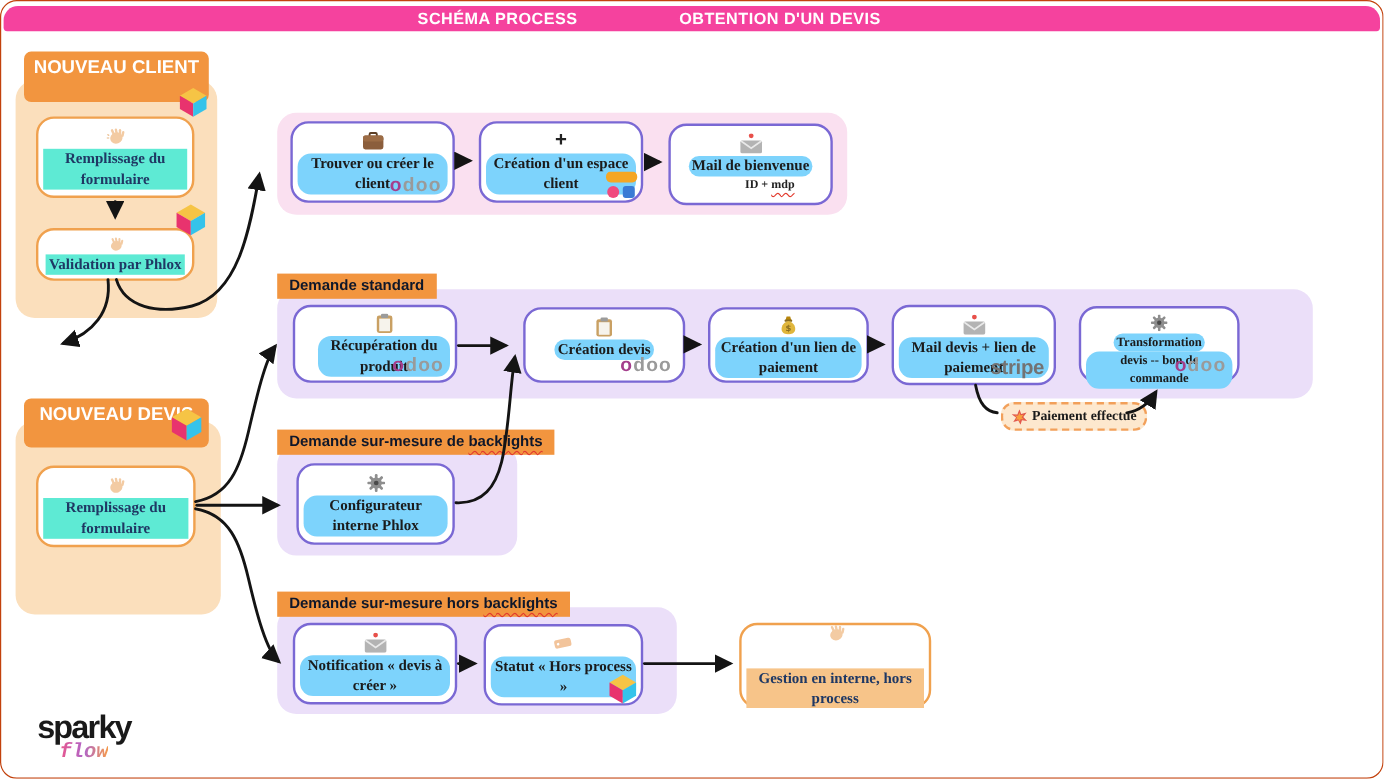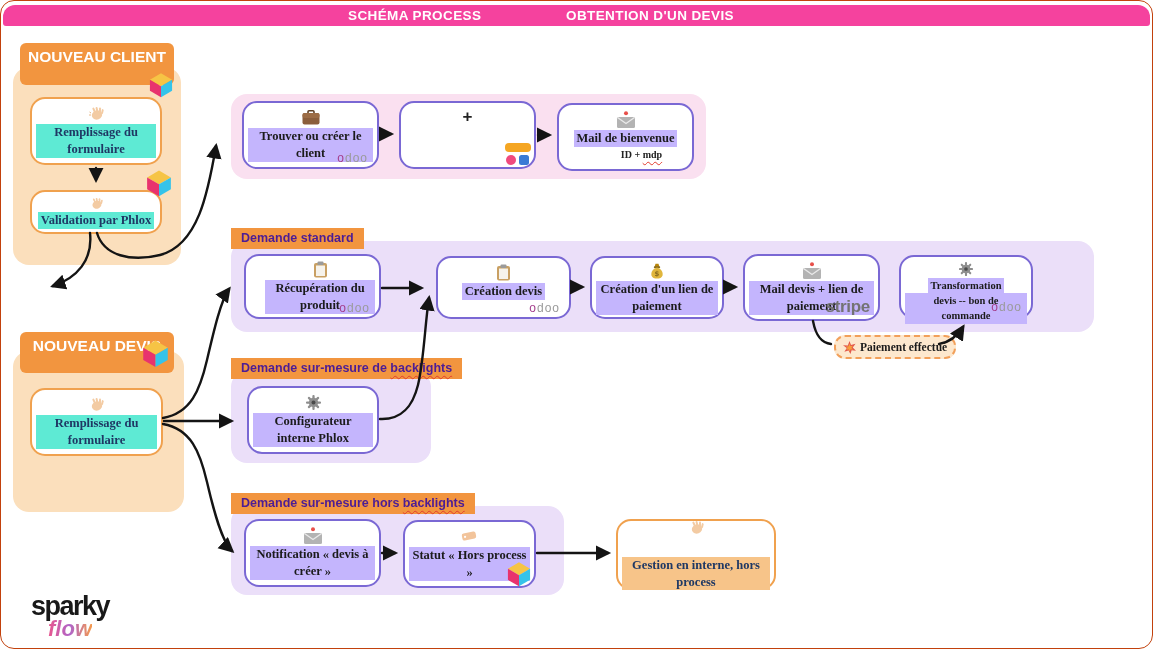--- a/index.html
+++ b/index.html
@@ -9,53 +9,53 @@
   .topbar{position:absolute;top:4px;left:2px;right:2px;height:21px;background:#F5429E;border-radius:12px 12px 3px 3px;}
   .topbar span{position:absolute;top:0;line-height:21px;color:#fff;font-weight:bold;font-size:13.5px;letter-spacing:.4px;}
   .t-left{left:345px;} .t-right{left:563px;}
   
   .panel{position:absolute;border-radius:16px;}
   .p-orange{background:#FBDFBC;}
   .p-pink{background:#FAE0F0;}
   .p-purple{background:#EBDFF9;}
   .phead{position:absolute;background:#F2953F;border-radius:6px;color:#fff;font-weight:bold;
     font-size:15.5px;text-align:center;line-height:1.3;padding-top:4px;box-sizing:border-box;}
-  .tag{position:absolute;background:#F2953F;color:#4c1d95;font-weight:bold;font-size:12.5px;
+  .tag{position:absolute;background:#F2953F;color:#0f172a;font-weight:bold;font-size:12.5px;
     line-height:21px;height:21px;padding:0 10px;white-space:nowrap;}
   
   .bx{position:absolute;background:#fff;border-radius:15px;box-sizing:border-box;display:flex;
     flex-direction:column;align-items:center;justify-content:flex-start;padding:5px 4px 4px 4px;
     font-family:"Liberation Serif","DejaVu Serif",serif;font-size:12.5px;font-weight:bold;
     text-align:center;line-height:1.35;}
   .bx-p{border:2px solid #7A68D4;color:#1b1b1b;}
   .bx-o{border:2px solid #F0A14E;color:#1F3864;}
-  .hl{background:#c4b5fd;padding:0 3px;-webkit-box-decoration-break:clone;box-decoration-break:clone;}
+  .hl{background:#7dd3fc;padding:0 3px;-webkit-box-decoration-break:clone;box-decoration-break:clone;border-radius:11px;}
   .hlo{background:#5eead4;padding:0 3px;-webkit-box-decoration-break:clone;box-decoration-break:clone;}
   .hlo2{background:#F7C489;padding:0 3px;-webkit-box-decoration-break:clone;box-decoration-break:clone;}
   .small{font-size:10.5px;line-height:1.45;}
   .sub{font-size:10px;font-weight:bold;color:#222;margin-top:1px;padding-left:32px;}
   .icn{height:18px;margin-bottom:2px;display:flex;align-items:center;justify-content:center;}
   .plus{font-size:17px;font-weight:bold;color:#222;line-height:14px;font-family:"Liberation Sans",sans-serif;}
   .sc{text-decoration:underline wavy #e23b2e 1px;text-underline-offset:3px;}
   
-  .odoo{position:absolute;right:9px;bottom:1px;font-size:12px;font-weight:normal;letter-spacing:1px;
+  .odoo{position:absolute;right:9px;bottom:1px;font-size:16px;font-weight:bold;letter-spacing:1px;
     font-family:"Liberation Sans",sans-serif;}
   .odoo .o1{color:#A43E8C;} .odoo .o2{color:#9a9a9a;}
   .stripe{position:absolute;right:8px;bottom:0px;font-size:17px;font-weight:800;color:#737373;
     font-family:"Liberation Sans",sans-serif;letter-spacing:-.3px;}
   .corner-logo{position:absolute;}
   
   .pill{position:absolute;background:#FDE8CE;border:2px dashed #F2A05A;border-radius:11px;
     display:flex;align-items:center;gap:4px;padding:0 7px;height:20px;
     font-family:"Liberation Serif","DejaVu Serif",serif;font-size:11.5px;font-weight:bold;color:#1b1b1b;white-space:nowrap;}
   
   .sparky{position:absolute;left:14px;top:593px;width:110px;text-align:center;}
   .sparky .w1{font-size:27px;font-weight:700;color:#191919;letter-spacing:-1.5px;line-height:24px;display:block;text-align:center;}
-  .sparky .w2{font-size:22px;font-weight:bold;font-style:italic;display:inline-block;margin-top:-2px;
-    font-family:Liberation Sans, sans-serif;
+  .sparky .w2{font-size:17px;font-weight:bold;font-style:italic;display:inline-block;margin-top:-2px;
+    font-family:Liberation Mono, monospace;
     background:linear-gradient(90deg,#e8578e,#b065c9,#f59a4c);-webkit-background-clip:text;background-clip:text;color:transparent;}
   svg.overlay{position:absolute;left:0;top:0;pointer-events:none;}
 </style>
 </head>
 <body>
 
 <div class="canvas">
 
   <div class="topbar">
     <span class="t-left">SCHÉMA PROCESS</span>
@@ -118,20 +118,21 @@
           <rect x="0.5" y="3" width="17" height="11.5" rx="2" fill="#8B5E3C"></rect>
           <rect x="0.5" y="3" width="17" height="5" rx="2" fill="#9c6c45"></rect>
         </svg>
     </span>
     <span class="hl">Trouver ou créer le client</span>
     <span class="odoo"><span class="o1">o</span><span class="o2">doo</span></span>
   </div>
 
   <div class="bx bx-p" style="left:398px;top:100px;width:137px;height:68px;">
     <span class="icn plus">+</span>
+    <span class="hl">Création d'un espace client</span>
     <svg class="corner-logo" style="left:104px;top:40px;position:absolute;" width="27" height="23" viewBox="0 0 27 23">
       <rect x="0" y="0" width="26" height="9" rx="4" fill="#F5A623"></rect>
       <circle cx="6" cy="17" r="5" fill="#F04A7E"></circle>
       <rect x="14" y="12" width="10" height="10" rx="2.5" fill="#3A7BD5"></rect>
     </svg>
   </div>
 
   <div class="bx bx-p" style="left:556px;top:102px;width:137px;height:68px;">
     <span class="icn">
       <svg width="20" height="17" viewBox="0 0 20 17">

